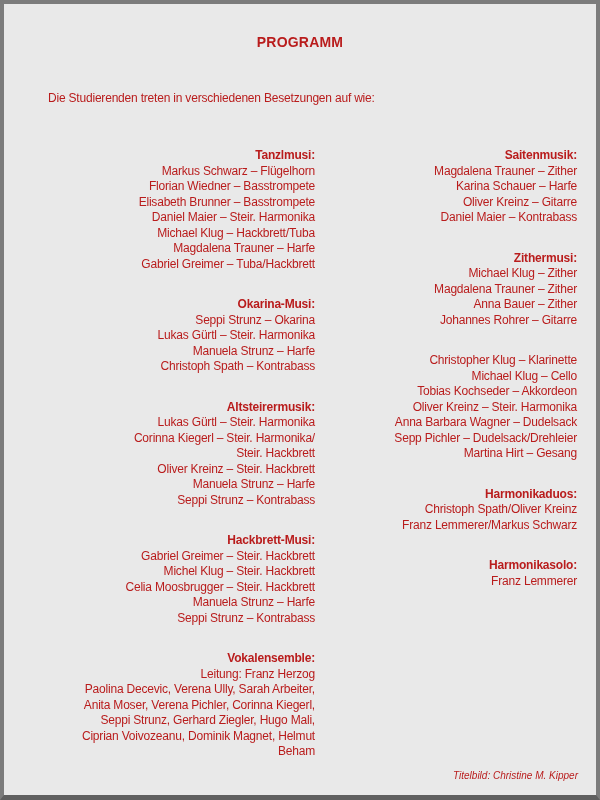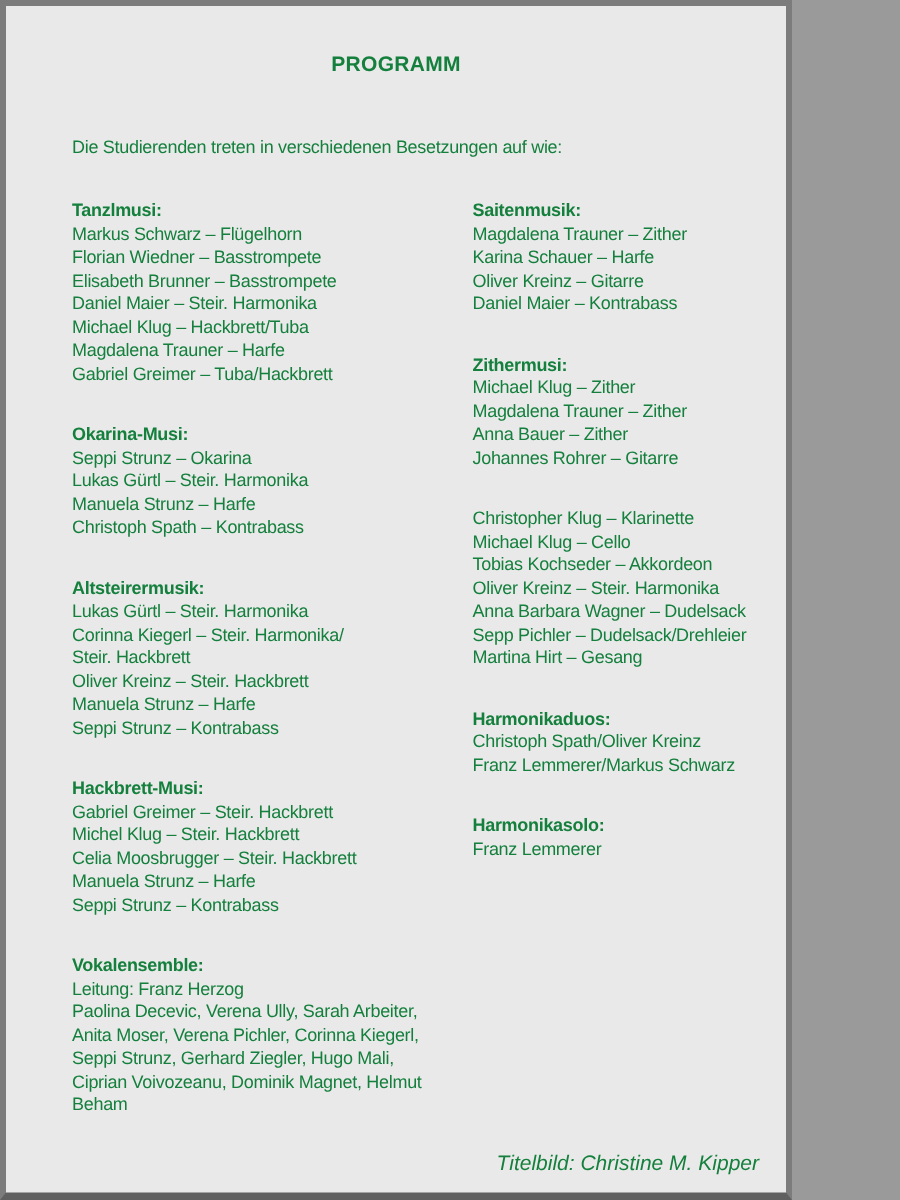--- a/index.html
+++ b/index.html
@@ -5,56 +5,57 @@
   html, body {
     margin: 0;
     padding: 0;
     width: 600px;
     height: 800px;
     overflow: hidden;
     background: #9a9a9a;
   }
   .page {
     position: relative;
-    width: 528px;
+    width: 600px;
     height: 800px;
     box-sizing: border-box;
     background: #e9e9e9;
     border: 4px solid #7c7c7c;
     border-bottom: 5px solid #606060;
     font-family: "Liberation Sans", sans-serif;
-    color: #15803d;
+    color: #b91c1c;
     font-size: 12px;
     letter-spacing: -0.2px;
     line-height: 15.5px;
   }
   .title {
     text-align: center;
     margin-top: 31px;
     font-size: 14px;
     font-weight: bold;
     letter-spacing: 0.2px;
   }
   .intro {
     margin: 40px 0 0 44px;
   }
   .columns {
     display: flex;
-    margin: 27px 0 0 44px;
+    margin: 42px 0 0 44px;
+    text-align: right;
   }
   .col-left { width: 267px; flex: 0 0 267px; }
   .col-right { width: 262px; flex: 0 0 262px; }
   .section { margin-bottom: 25px; }
   .section-heading { font-weight: bold; }
   .credit {
     position: absolute;
     right: 18px;
     bottom: 12px;
     font-style: italic;
-    font-size: 14px;
+    font-size: 10px;
     letter-spacing: 0;
   }
 </style>
 </head>
 <body>
 
 <div class="page">
   <div class="title">PROGRAMM</div>
   <div class="intro">Die Studierenden treten in verschiedenen Besetzungen auf wie:</div>
   <div class="columns">

